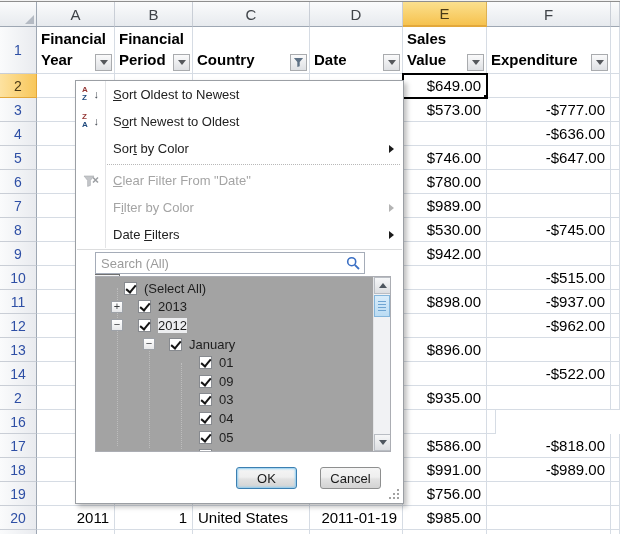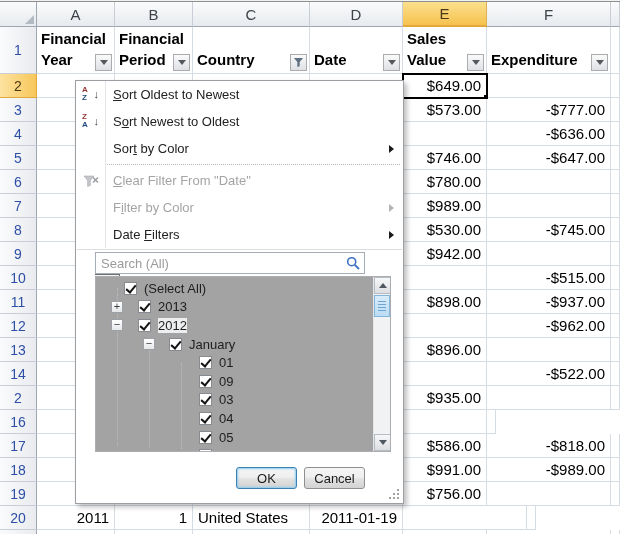--- a/index.html
+++ b/index.html
@@ -114,21 +114,21 @@
            background:linear-gradient(var(--scroll-thumb-fill),#BBDCF3); border:1px solid var(--scroll-thumb-border);
            cursor:pointer; }
   .sb-thumb::after { content:""; position:absolute; left:3px; right:3px; top:5px; height:10px;
            background:repeating-linear-gradient(#6FA5D2 0 1px, transparent 1px 3px); }
 
   
   .btn { position:absolute; top:386px; width:61px; height:22px; border-radius:3px; font-size:13px;
          background:linear-gradient(#F5F5F5,#EFEFEF 45%,#E2E2E2 55%,#D3D3D3); border:1px solid #8E8F8F;
          display:flex; align-items:center; justify-content:center; color:#1a1a1a; cursor:pointer; }
   .btn-ok { left:160px; border:1px solid var(--ok-focus-border); box-shadow:inset 0 0 2px 1px #8ECCF0; }
-  .btn-cancel { left:228px;text-align:center; }
+  .btn-cancel { left:244px;text-align:center; }
   .grip { position:absolute; right:3px; bottom:3px; width:11px; height:11px; }
   .grip::before { content:""; position:absolute; left:0; top:0; width:2px; height:2px; background:transparent;
          box-shadow:8px 0 #A2A2A2, 4px 4px #A2A2A2, 8px 4px #A2A2A2, 0 8px #A2A2A2, 4px 8px #A2A2A2, 8px 8px #A2A2A2; }
 </style>
 </head>
 <body>
 
 <div class="app">
   <div class="top-edge"></div>
 
@@ -379,20 +379,21 @@
         <div class="cell c4">$756.00</div>
         <div class="cell c5"></div>
         <div class="cell c6"></div>
       </div>
       <div class="row">
         <div class="rowhdr">20</div>
         <div class="cell c0">2011</div>
         <div class="cell c1">1</div>
         <div class="cell c2 al">United States</div>
         <div class="cell c3">2011-01-19</div>
+        <div class="cell c4">$985.00</div>
         <div class="cell c5"></div>
         <div class="cell c6"></div>
       </div>
       <div class="row">
         <div class="rowhdr"></div>
         <div class="cell c0"></div>
         <div class="cell c1"></div>
         <div class="cell c2 al"></div>
         <div class="cell c3"></div>
         <div class="cell c4"></div>

